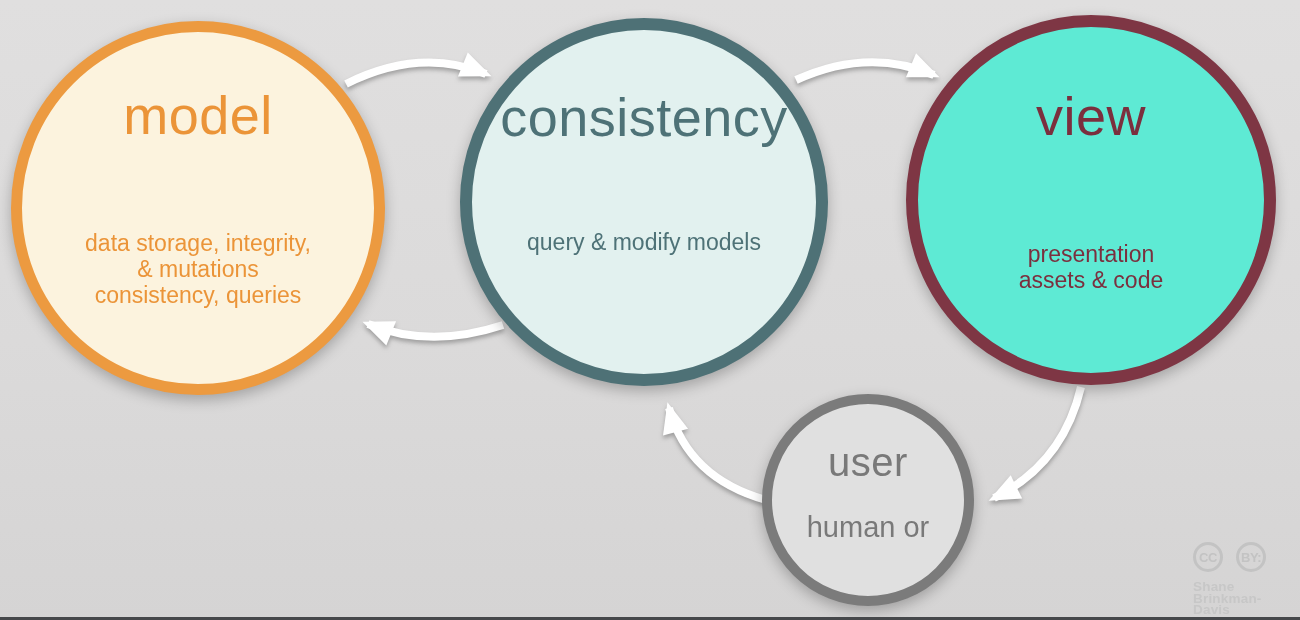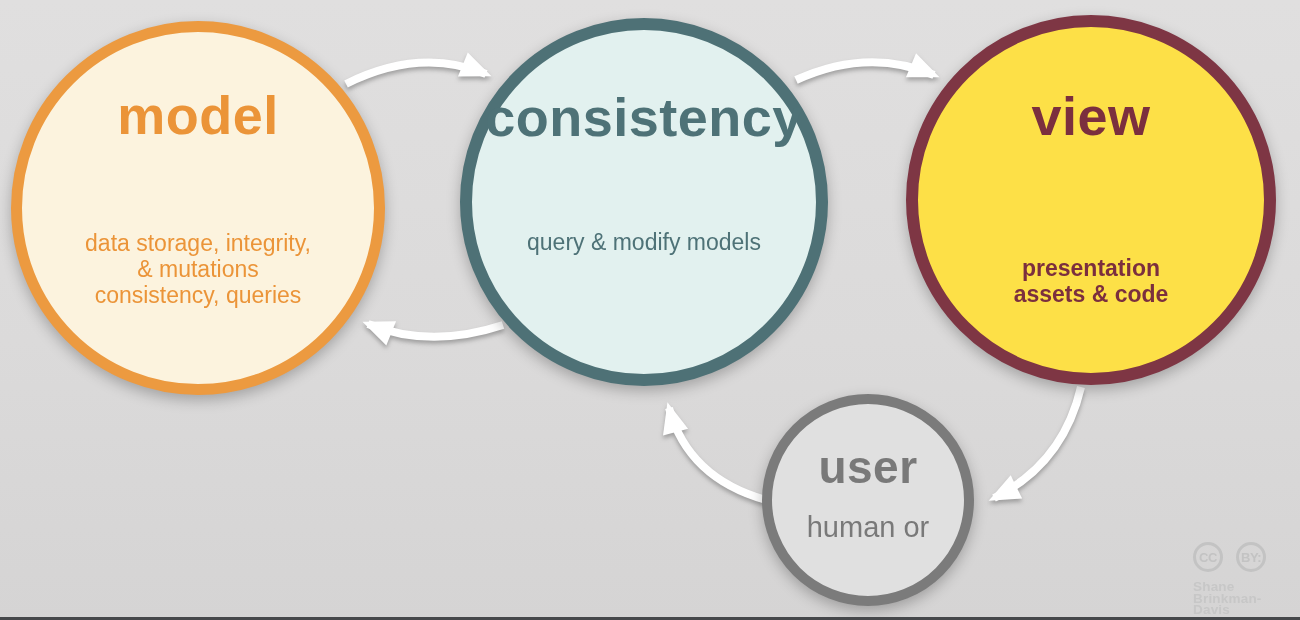--- a/index.html
+++ b/index.html
@@ -12,42 +12,42 @@
     position:absolute;left:0;bottom:0;width:1300px;height:3px;
     background:#46484b;
   }
   .node{
     position:absolute;border-radius:50%;border-style:solid;
     box-shadow:0 5px 14px rgba(0,0,0,0.25);
     text-align:center;
   }
   .node .node-title{
     position:absolute;left:0;width:100%;text-align:center;
-    font-weight:700;letter-spacing:0.5px;
+    font-weight:400;letter-spacing:0.5px;
   }
   .node .node-desc{
     position:absolute;left:0;width:100%;text-align:center;
     font-size:23px;line-height:26px;margin-top:12px;
   }
   .node .node-desc div{white-space:nowrap;}
 
   #node-model{left:11px;top:21px;width:352px;height:352px;border-width:11px;}
   #node-model .node-title{top:52px;font-size:54px;}
   #node-model .node-desc{top:186px;}
 
   #node-controller{left:460px;top:18px;width:344px;height:344px;border-width:12px;}
   #node-controller .node-title{top:56px;font-size:54px;}
   #node-controller .node-desc{top:187px;}
 
   #node-view{left:906px;top:15px;width:346px;height:346px;border-width:12px;}
   #node-view .node-title{top:58px;font-size:54px;}
-  #node-view .node-desc{top:216px;font-weight:bold;}
+  #node-view .node-desc{top:202px;}
 
   #node-user{left:762px;top:394px;width:192px;height:192px;border-width:10px;}
-  #node-user .node-title{top:36px;font-size:46px;}
+  #node-user .node-title{top:36px;font-size:40px;}
   #node-user .node-desc{top:98px;font-size:29px;line-height:26px;}
 
   .arrows{
     position:absolute;left:0;top:0;width:1300px;height:620px;
     pointer-events:none;
   }
   .arrows path.flow{
     fill:none;stroke:var(--arrow,#ffffff);stroke-width:8;
     filter:drop-shadow(0 3px 2px rgba(110,110,110,0.55));
   }
@@ -91,21 +91,21 @@
   </div>
 </div>
 
 <div class="node" id="node-controller" style="border-color: rgb(78, 113, 118); background: rgb(226, 241, 239); color: rgb(78, 114, 119);">
   <div class="node-title">consistency</div>
   <div class="node-desc">
     <div>query &amp; modify models</div>
   </div>
 </div>
 
-<div class="node" id="node-view" style="border-color: rgb(126, 54, 68); background: #fde047; color: rgb(123, 47, 62);">
+<div class="node" id="node-view" style="border-color: rgb(126, 54, 68); background: #5eead4; color: rgb(123, 47, 62);">
   <div class="node-title">view</div>
   <div class="node-desc">
     <div>presentation</div>
     <div>assets &amp; code</div>
   </div>
 </div>
 
 <div class="node" id="node-user" style="border-color: rgb(123, 123, 123); background: rgb(224, 224, 224); color: rgb(121, 121, 121);">
   <div class="node-title">user</div>
   <div class="node-desc">

